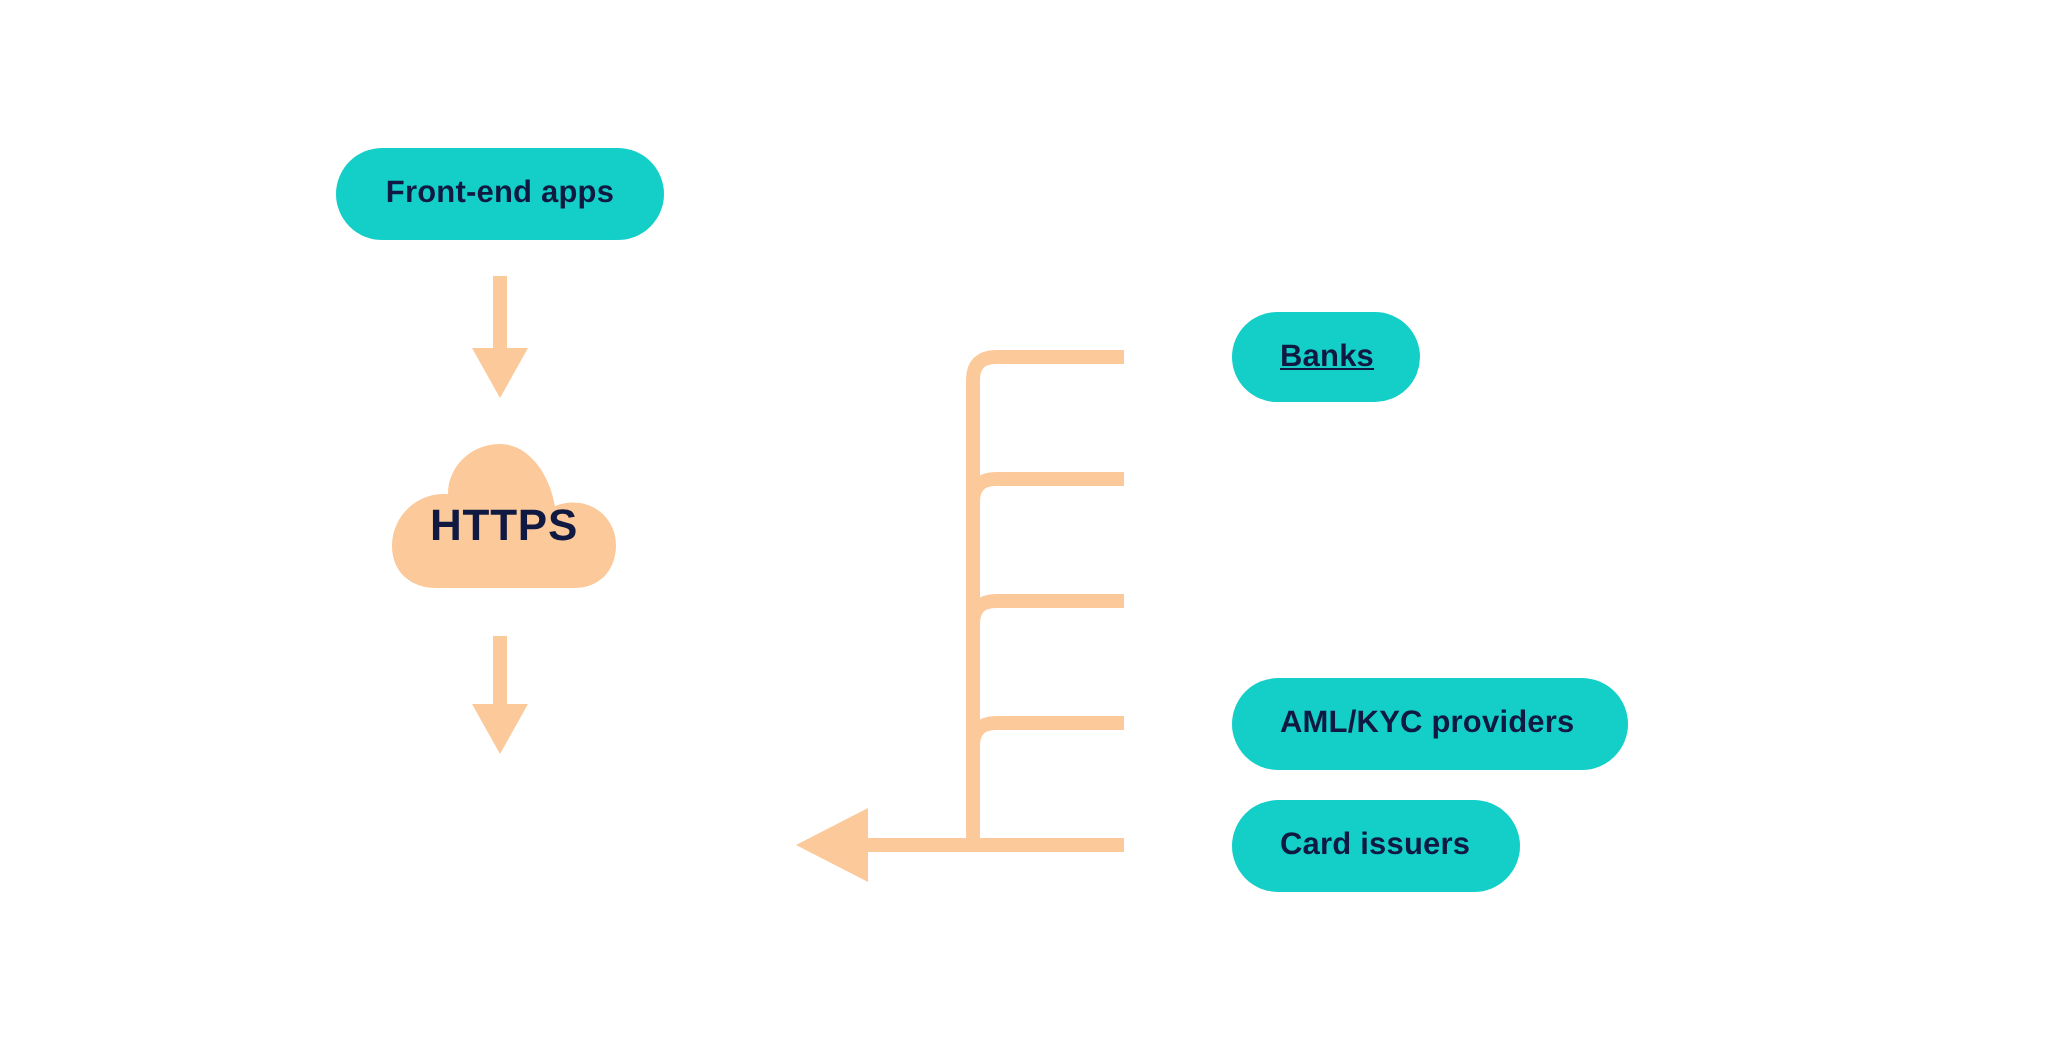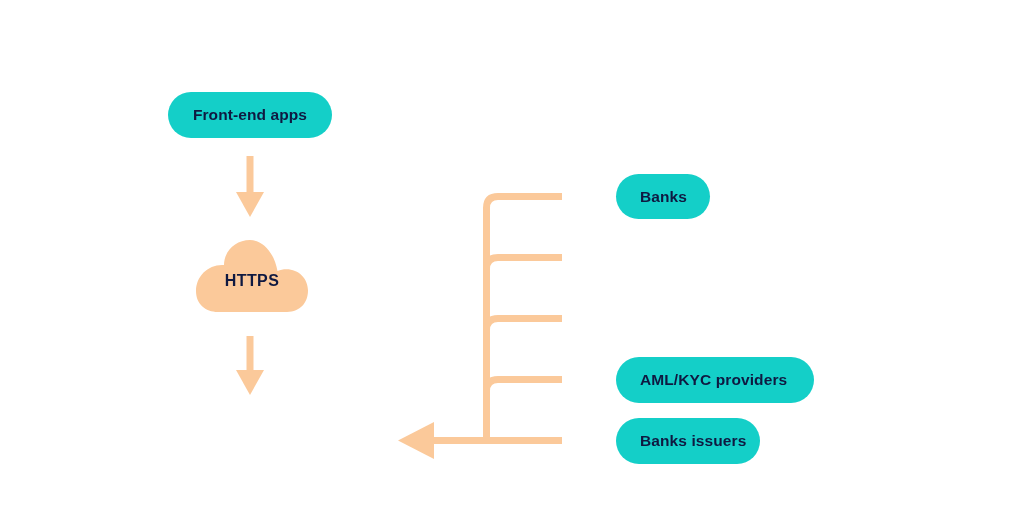--- a/index.html
+++ b/index.html
@@ -10,21 +10,21 @@
   }
   body {
     width: 1024px;
     height: 520px;
     position: relative;
     overflow: hidden;
     font-family: "Liberation Sans", "DejaVu Sans", sans-serif;
   }
   #diagram-canvas {
     position: absolute;
-    left: 0; top: 18px;
+    left: 0; top: 0;
     width: 1024px;
     height: 489px;
   }
   .node {
     position: absolute;
     box-sizing: border-box;
     background: #14CFC8;
     border-radius: 999px;
     display: flex;
     align-items: center;
@@ -47,42 +47,42 @@
   #node-frontend {
     left: 168px;  top: 74px;
     width: 164px; height: 46px;
   }
   
   #node-backend {
     left: 138px;  top: 399px;
     width: 226px; height: 49px;
   }
   
-  #node-banks            { left: 616px; top: 156px; width: 94px;  height: 45px; }
+  #node-banks            { left: 616px; top: 156px; width: 94px;  height: 45px; text-decoration: underline; }
   #node-psp              { left: 616px; top: 217px; width: 250px; height: 45px; }
   #node-currency         { left: 616px; top: 278px; width: 272px; height: 46px; }
   #node-amlkyc           { left: 616px; top: 339px; width: 198px; height: 46px; }
   #node-card             { left: 616px; top: 400px; width: 144px; height: 46px; }
 
   
   #cloud-https {
     position: absolute;
     left: 192px; top: 220px;
     width: 120px; height: 76px;
   }
   #cloud-https svg { display: block; width: 120px; height: 76px; }
   #cloud-label {
     position: absolute;
     left: 0; top: 0;
     width: 120px; height: 76px;
     display: flex;
     align-items: center;
     justify-content: center;
     color: #0F1941;
-    font-size: 16px;
+    font-size: 22px;
     font-weight: 600;
     letter-spacing: 0.4px;
     padding-top: 9px;
     box-sizing: border-box;
     user-select: none;
   }
 
   
   #connectors {
     position: absolute;
@@ -143,15 +143,15 @@
     <div id="cloud-label">HTTPS</div>
   </div>
 
 
   <div class="node node-right" id="node-banks">Banks</div>
 
 
 
   <div class="node node-right" id="node-amlkyc">AML/KYC providers</div>
 
-  <div class="node node-right" id="node-card">Banks issuers</div>
+  <div class="node node-right" id="node-card">Card issuers</div>
 
 </div>
 
 </body></html>

